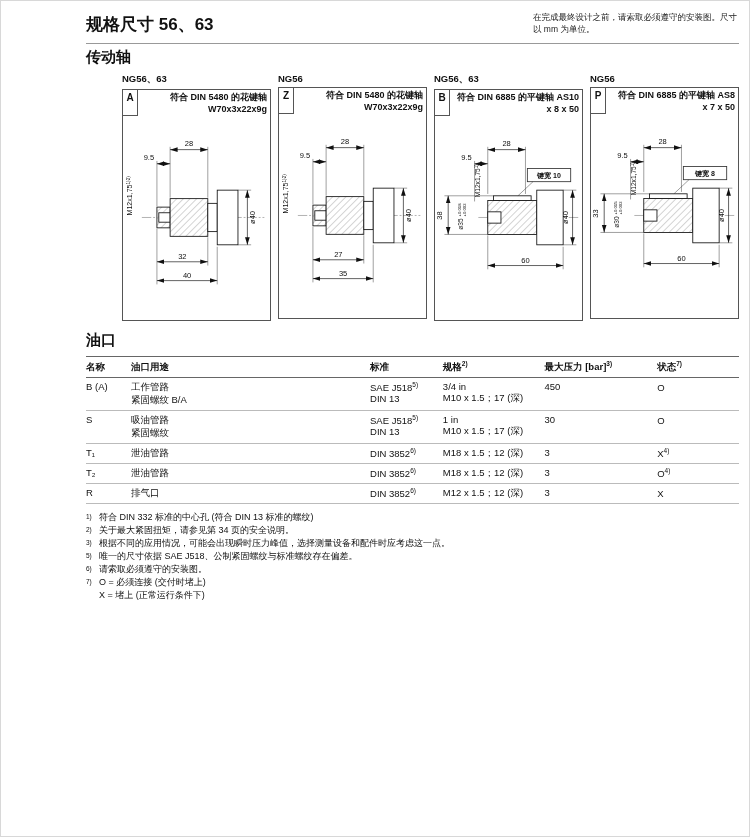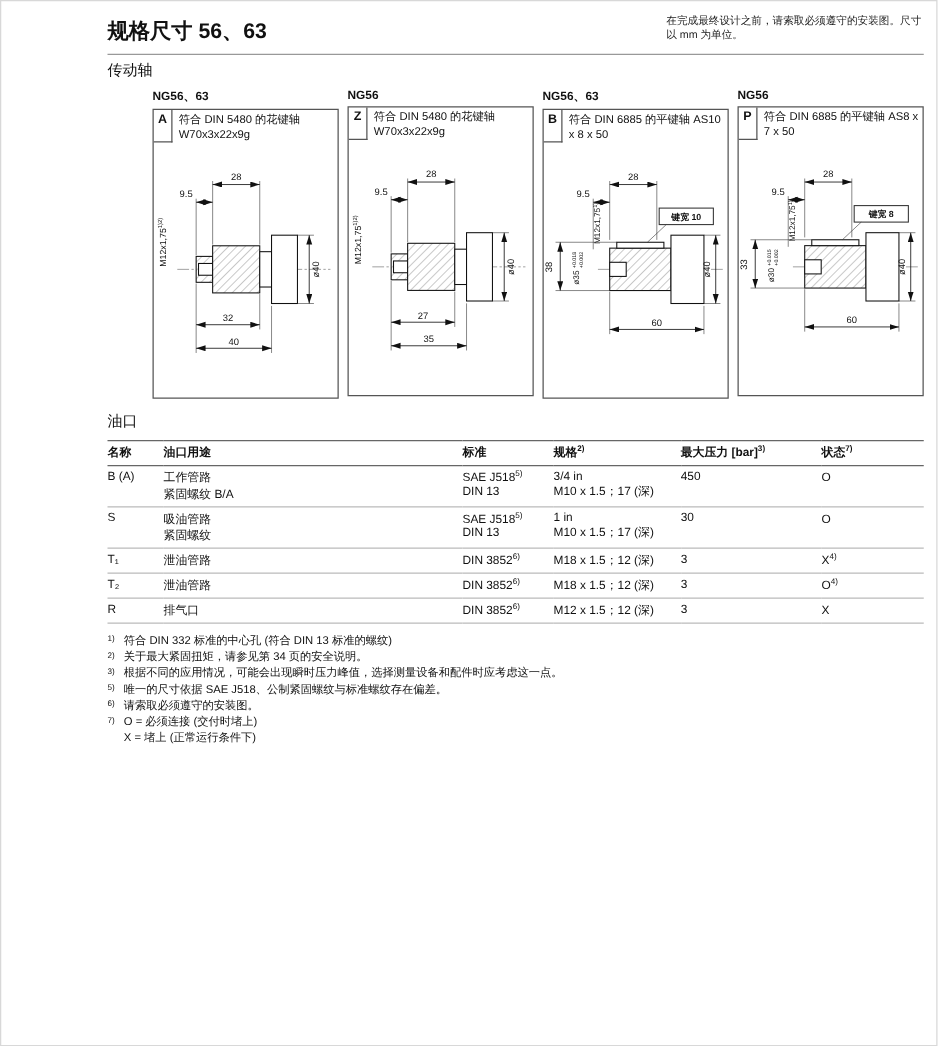--- a/index.html
+++ b/index.html
@@ -1,35 +1,35 @@
 <!DOCTYPE html>
 <html><head>
 <meta charset="utf-8">
 <style>
   * { box-sizing: border-box; }
   body { margin:0; background:#fff; font-family:"Liberation Sans","DejaVu Sans",sans-serif; color:#111; }
   .page { width:750px; height:837px; background:#fff; border:1px solid #d8d8d8; position:relative; overflow:hidden; }
   .content { padding:10px 10px 0 85px; }
 
   
-  .hdr { display:flex; align-items:flex-start; }
+  .hdr { display:flex; align-items:center; }
   .title { font-size:17px; font-weight:bold; flex:1; margin:2px 0 0 0; }
   .note { width:206px; font-size:8.5px; line-height:1.35; color:#222; }
   .rule { border:none; border-top:1px solid #999; margin:7px 0 4px 0; }
 
-  .sec-head { font-size:12px; font-weight:normal; margin:2px 0 6px 0; }
+  .sec-head { font-size:15px; font-weight:bold; margin:2px 0 6px 0; }
 
   
   .panels { display:flex; gap:7px;margin-left:36px; }
   .panel { flex:1 1 0; min-width:0; }
   .panel-group { font-size:9.5px; font-weight:bold; margin-bottom:3px; }
   .panel-box { border:1px solid #555; height:232px; background:#fff; }
   .panel-head { display:flex; align-items:stretch; }
   .panel-code { width:15px; min-height:15px; border-right:1px solid #555; border-bottom:1px solid #555; font-size:10px; font-weight:bold; text-align:center; padding-top:2px; flex:none; }
-  .panel-desc { font-size:9px; font-weight:normal; line-height:1.3; padding:2px 3px 1px 5px; }
+  .panel-desc { font-size:9px; font-weight:bold; line-height:1.3; padding:2px 3px 1px 5px;text-align:right; }
   .drawing { display:block; width:100%; height:186px; overflow:visible; }
 
   
   .cl  { stroke:#777; stroke-width:0.6; stroke-dasharray:10 2 2 2; }
   .ext { stroke:#333; stroke-width:0.5; fill:none; }
   .dim { stroke:#111; stroke-width:0.7; marker-start:url(#arr); marker-end:url(#arr); }
   .outline { fill:#fff; stroke:#111; stroke-width:0.9; }
   .hatched { fill:url(#hatch); stroke:#111; stroke-width:0.9; }
   .drawing text { fill:#111; }
   .dimtxt { font-size:8px; }

